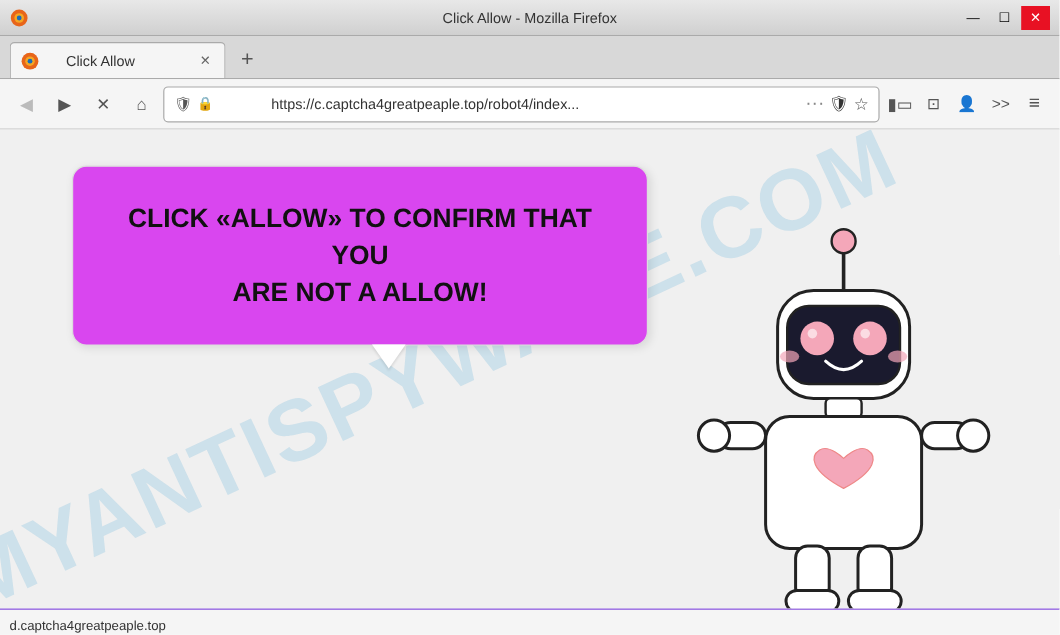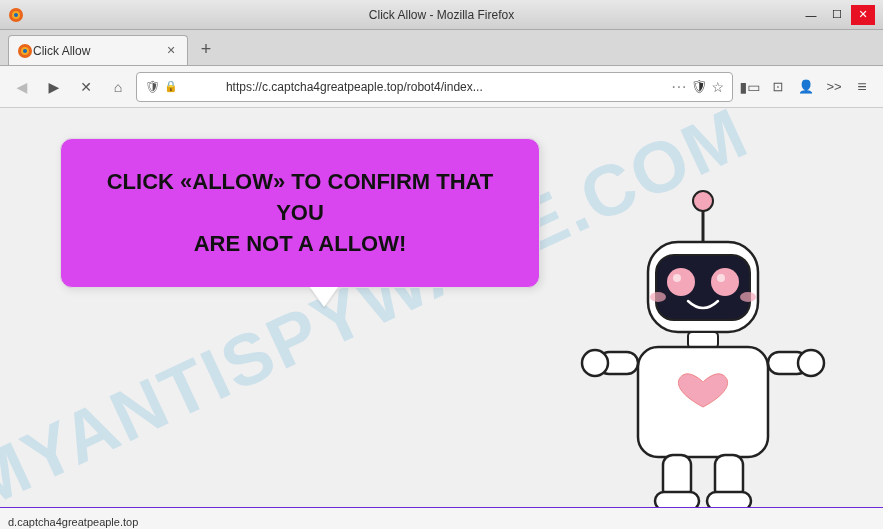--- a/index.html
+++ b/index.html
@@ -56,21 +56,21 @@
     }
     .tab {
       height: 30px;
       background: #f5f5f5;
       border: 1px solid #aaa;
       border-bottom: none;
       border-radius: 4px 4px 0 0;
       display: flex;
       align-items: center;
       padding: 0 8px;
-      gap: 0;
+      gap: 22px;
       min-width: 180px;
       max-width: 220px;
       font-size: 12px;
       color: #333;
     }
     .tab-label { flex: 1; white-space: nowrap; overflow: hidden; text-overflow: ellipsis; }
     .tab-close {
       width: 16px; height: 16px;
       display: flex; align-items: center; justify-content: center;
       border-radius: 50%;

